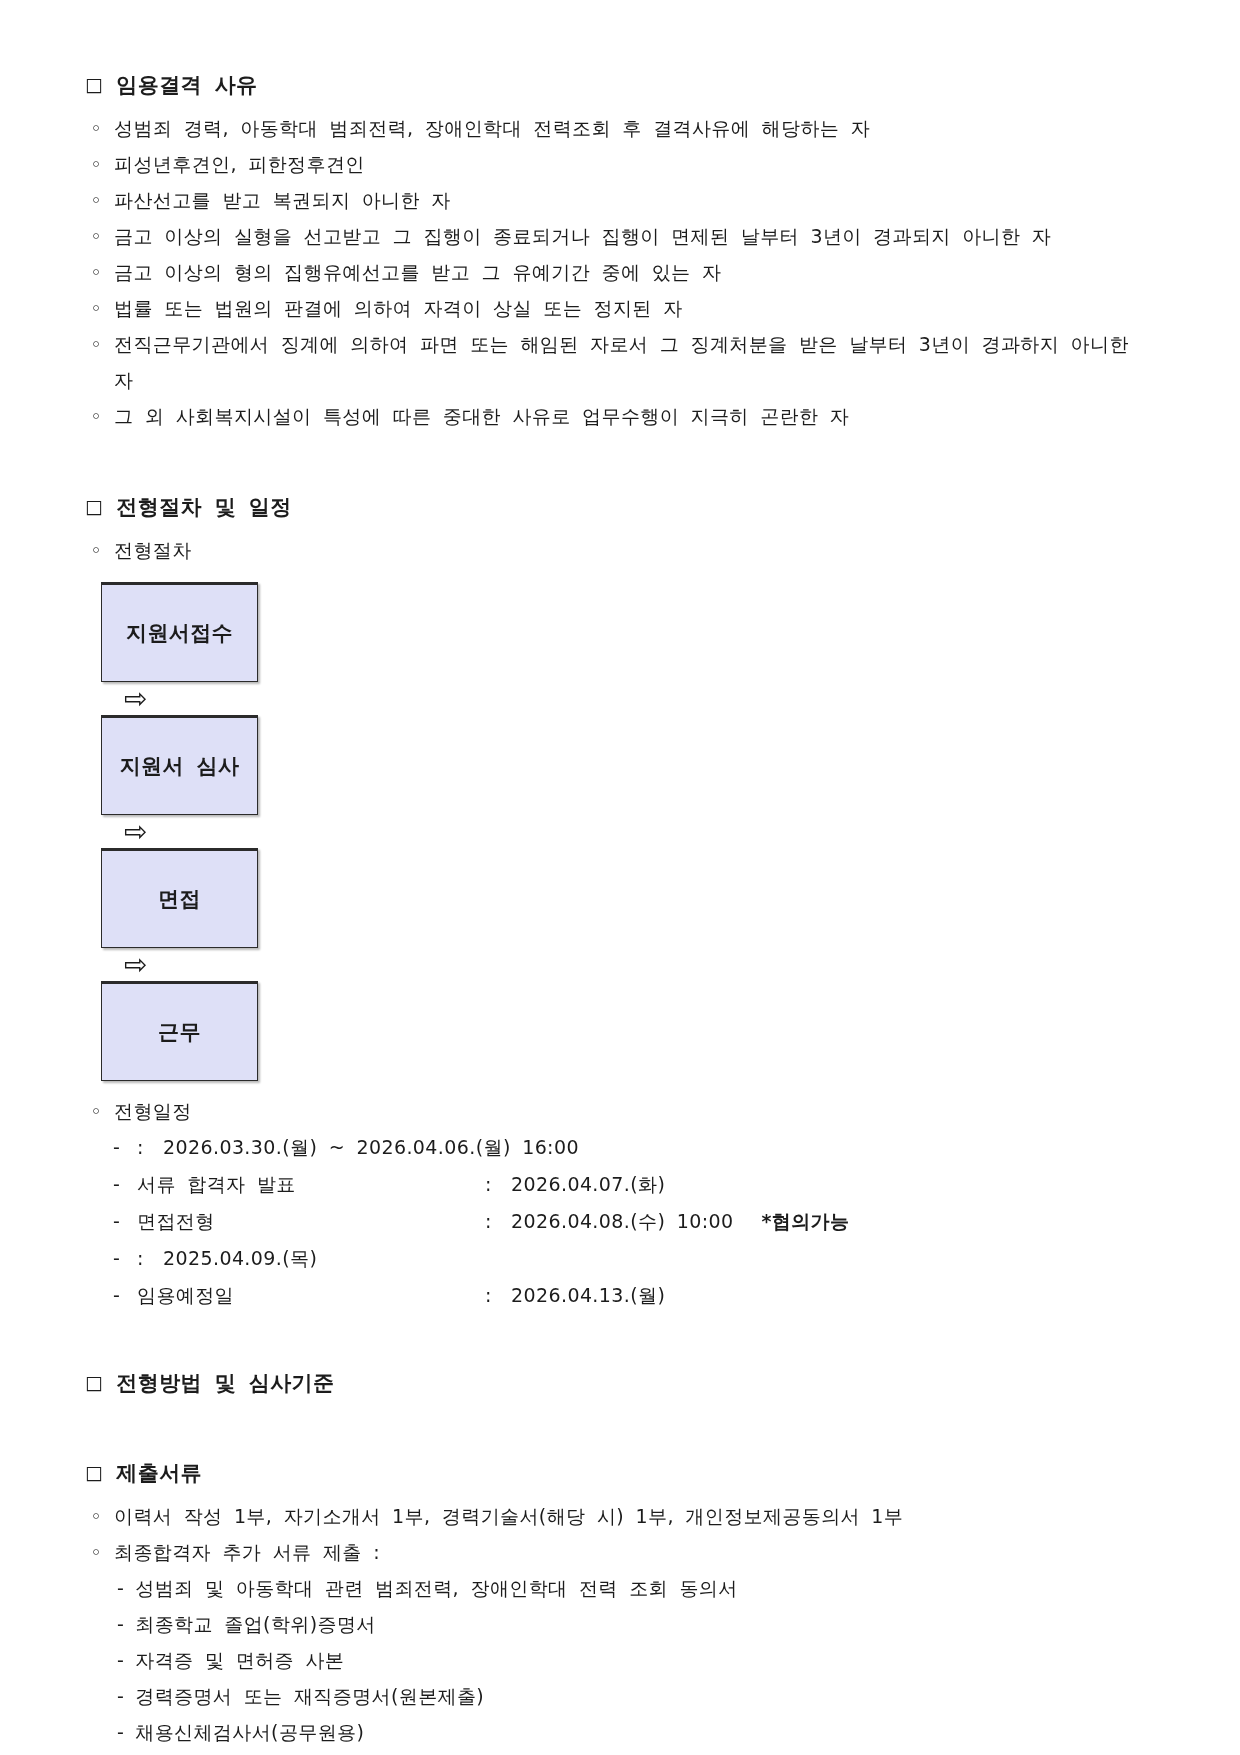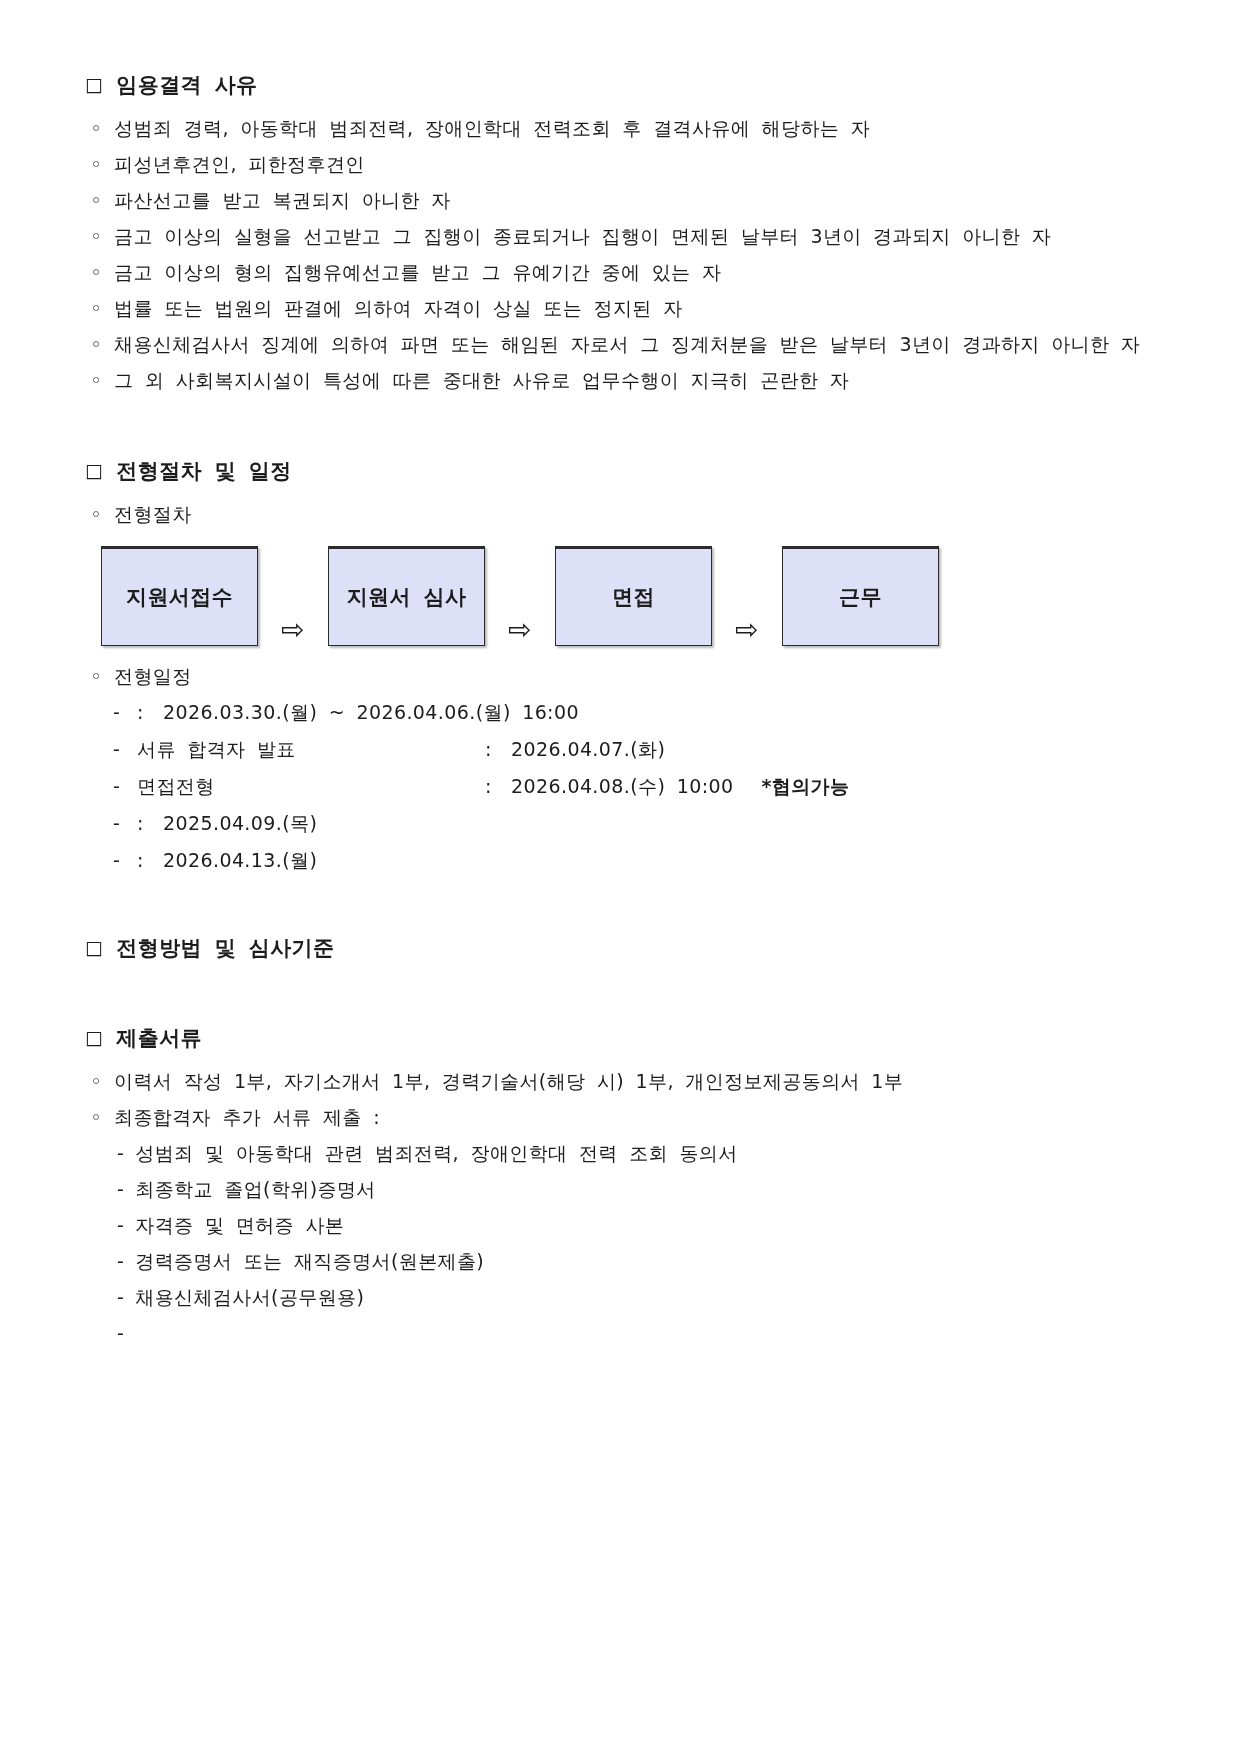--- a/index.html
+++ b/index.html
@@ -16,21 +16,21 @@
   .sec-title {
     display:flex; align-items:center; gap:13px;
     font-size:21px; font-weight:bold; line-height:30px;
     margin-bottom:10px;
   }
   .sec-title .sq { font-size:19px; font-weight:normal; transform:translateY(-1px); }
   .bullet { display:flex; gap:11px; line-height:36px; margin-left:4px; }
   .bullet .mk { flex:none; width:14px; text-align:center; }
   .bullet .tx { flex:1; }
   .section-proc { margin-top:58px; }
-  .flow { display:flex; align-items:flex-end; margin:14px 0 12px 16px; }
+  .flow { display:flex; align-items:flex-start; margin:14px 0 12px 16px;flex-direction:column; }
   .flow-box {
     width:157px; height:100px;
     background:#dee0f7;
     border:1px solid #2b2b2b; border-top:3px solid #2b2b2b;
     box-shadow:2px 2px 2px rgba(0,0,0,0.28);
     display:flex; align-items:center; justify-content:center;
     font-size:21px; font-weight:bold;
   }
   .flow-arrow { width:70px; text-align:center; font-size:28px; color:#1c1c1c; }
   .sched { display:flex; line-height:37px; margin-left:28px; }
@@ -81,21 +81,21 @@
   <div class="bullet">
     <span class="mk">◦</span>
     <span class="tx">금고 이상의 형의 집행유예선고를 받고 그 유예기간 중에 있는 자</span>
   </div>
   <div class="bullet">
     <span class="mk">◦</span>
     <span class="tx">법률 또는 법원의 판결에 의하여 자격이 상실 또는 정지된 자</span>
   </div>
   <div class="bullet">
     <span class="mk">◦</span>
-    <span class="tx">채용신체검사서 징계에 의하여 파면 또는 해임된 자로서 그 징계처분을 받은 날부터 3년이 경과하지 아니한 자</span>
+    <span class="tx">전직근무기관에서 징계에 의하여 파면 또는 해임된 자로서 그 징계처분을 받은 날부터 3년이 경과하지 아니한 자</span>
   </div>
   <div class="bullet">
     <span class="mk">◦</span>
     <span class="tx">그 외 사회복지시설이 특성에 따른 중대한 사유로 업무수행이 지극히 곤란한 자</span>
   </div>
 </div>
 
 <div class="section section-proc">
   <div class="sec-title">
     <span class="sq">□</span>
@@ -147,20 +147,21 @@
     <span class="val">2026.04.08.(수) 10:00</span>
     <span class="note">*협의가능</span>
   </div>
   <div class="sched">
     <span class="dash">-</span>
     <span class="col">:</span>
     <span class="val">2025.04.09.(목)</span>
   </div>
   <div class="sched">
     <span class="dash">-</span>
+    <span class="lbl">임용예정일</span>
     <span class="col">:</span>
     <span class="val">2026.04.13.(월)</span>
   </div>
 </div>
 
 <div class="section section-method">
   <div class="sec-title">
     <span class="sq">□</span>
     <span>전형방법 및 심사기준</span>
   </div>

